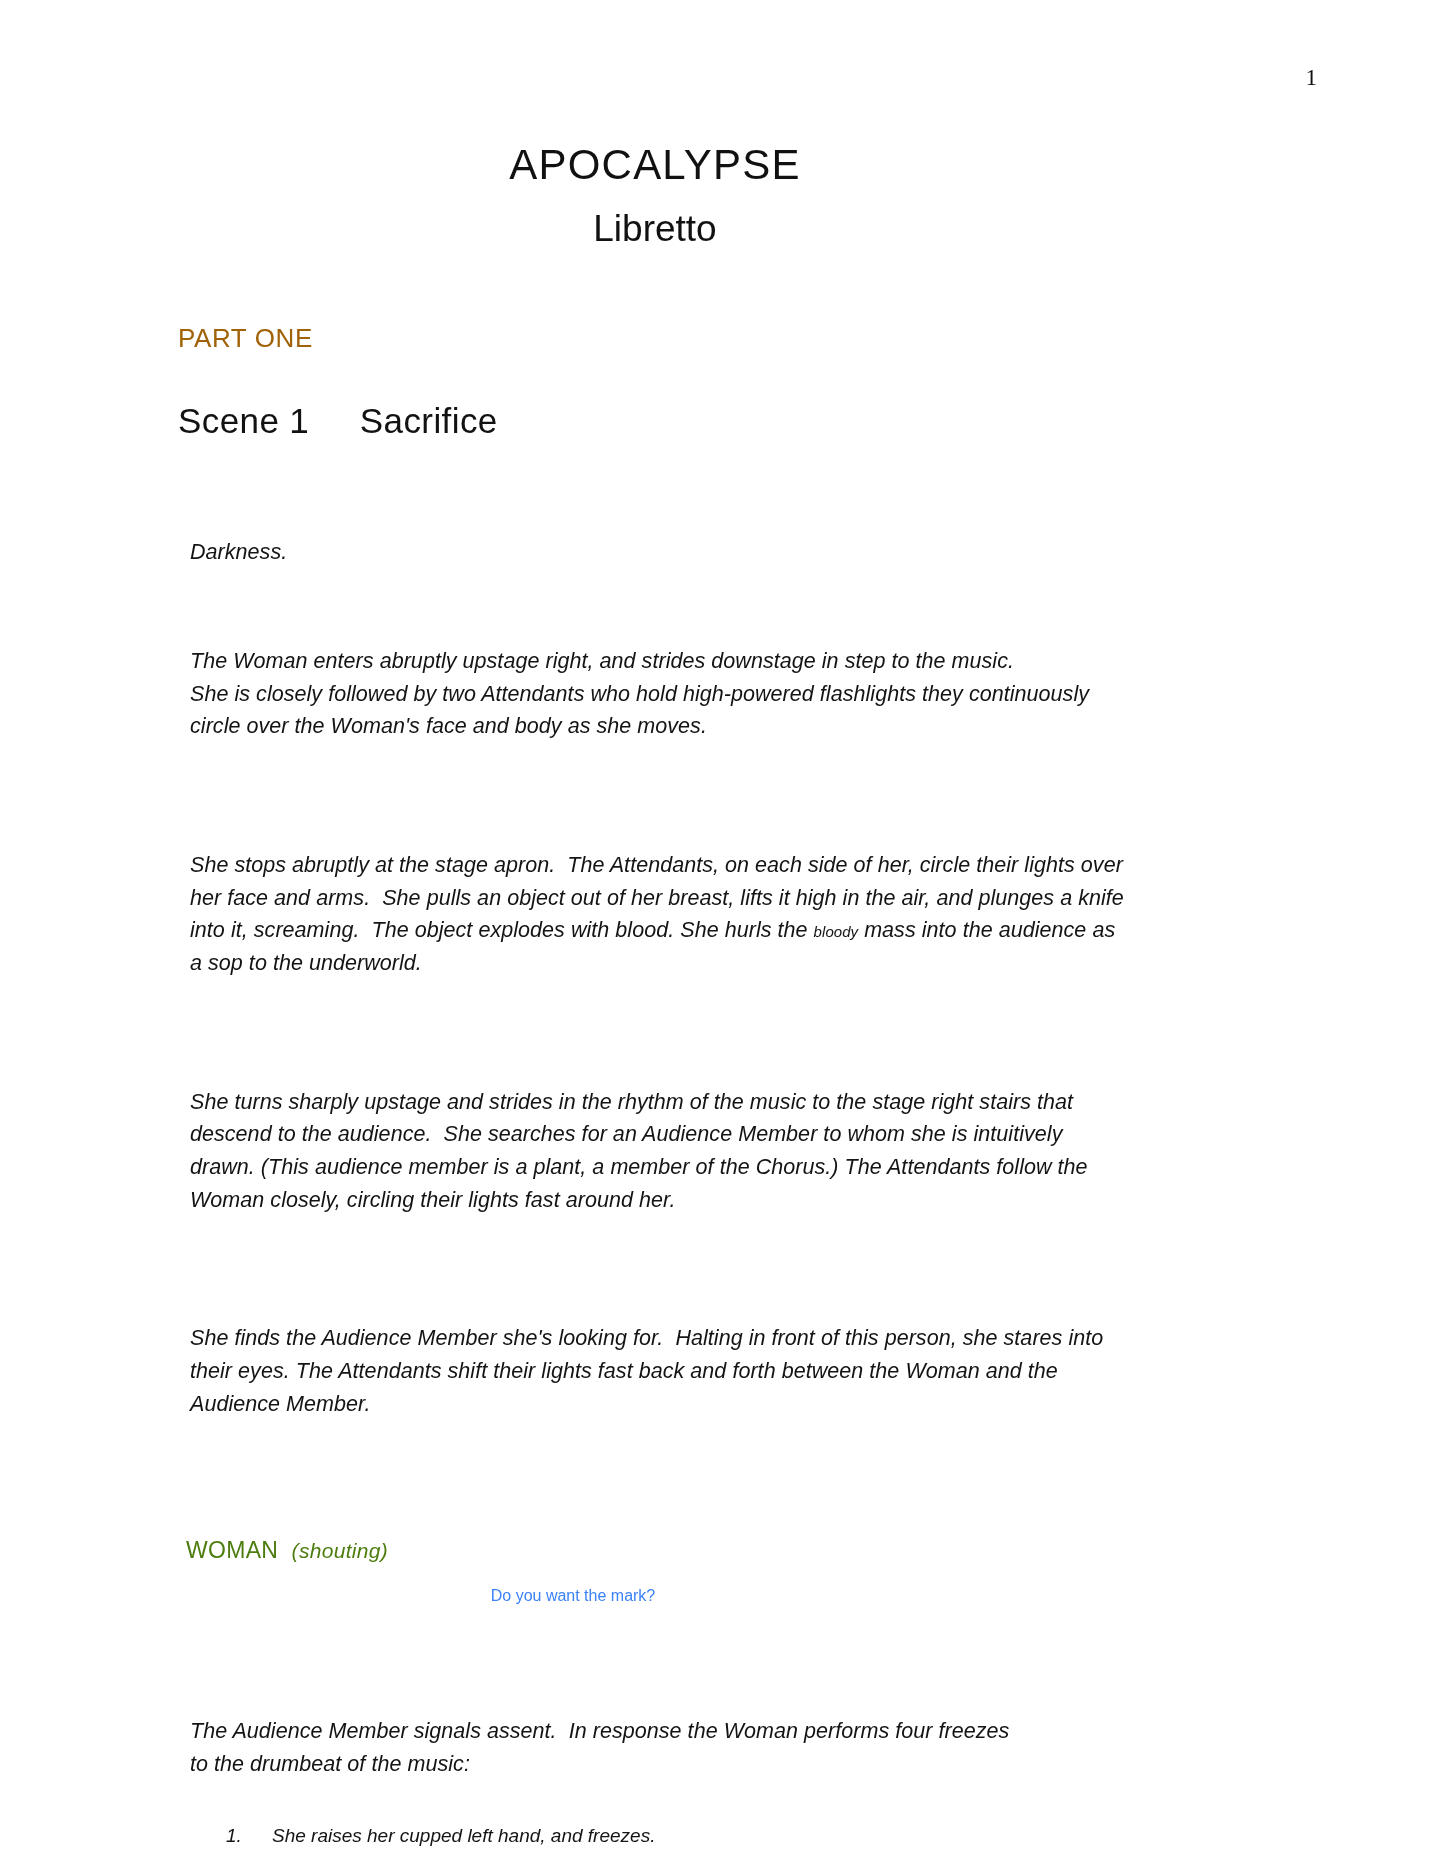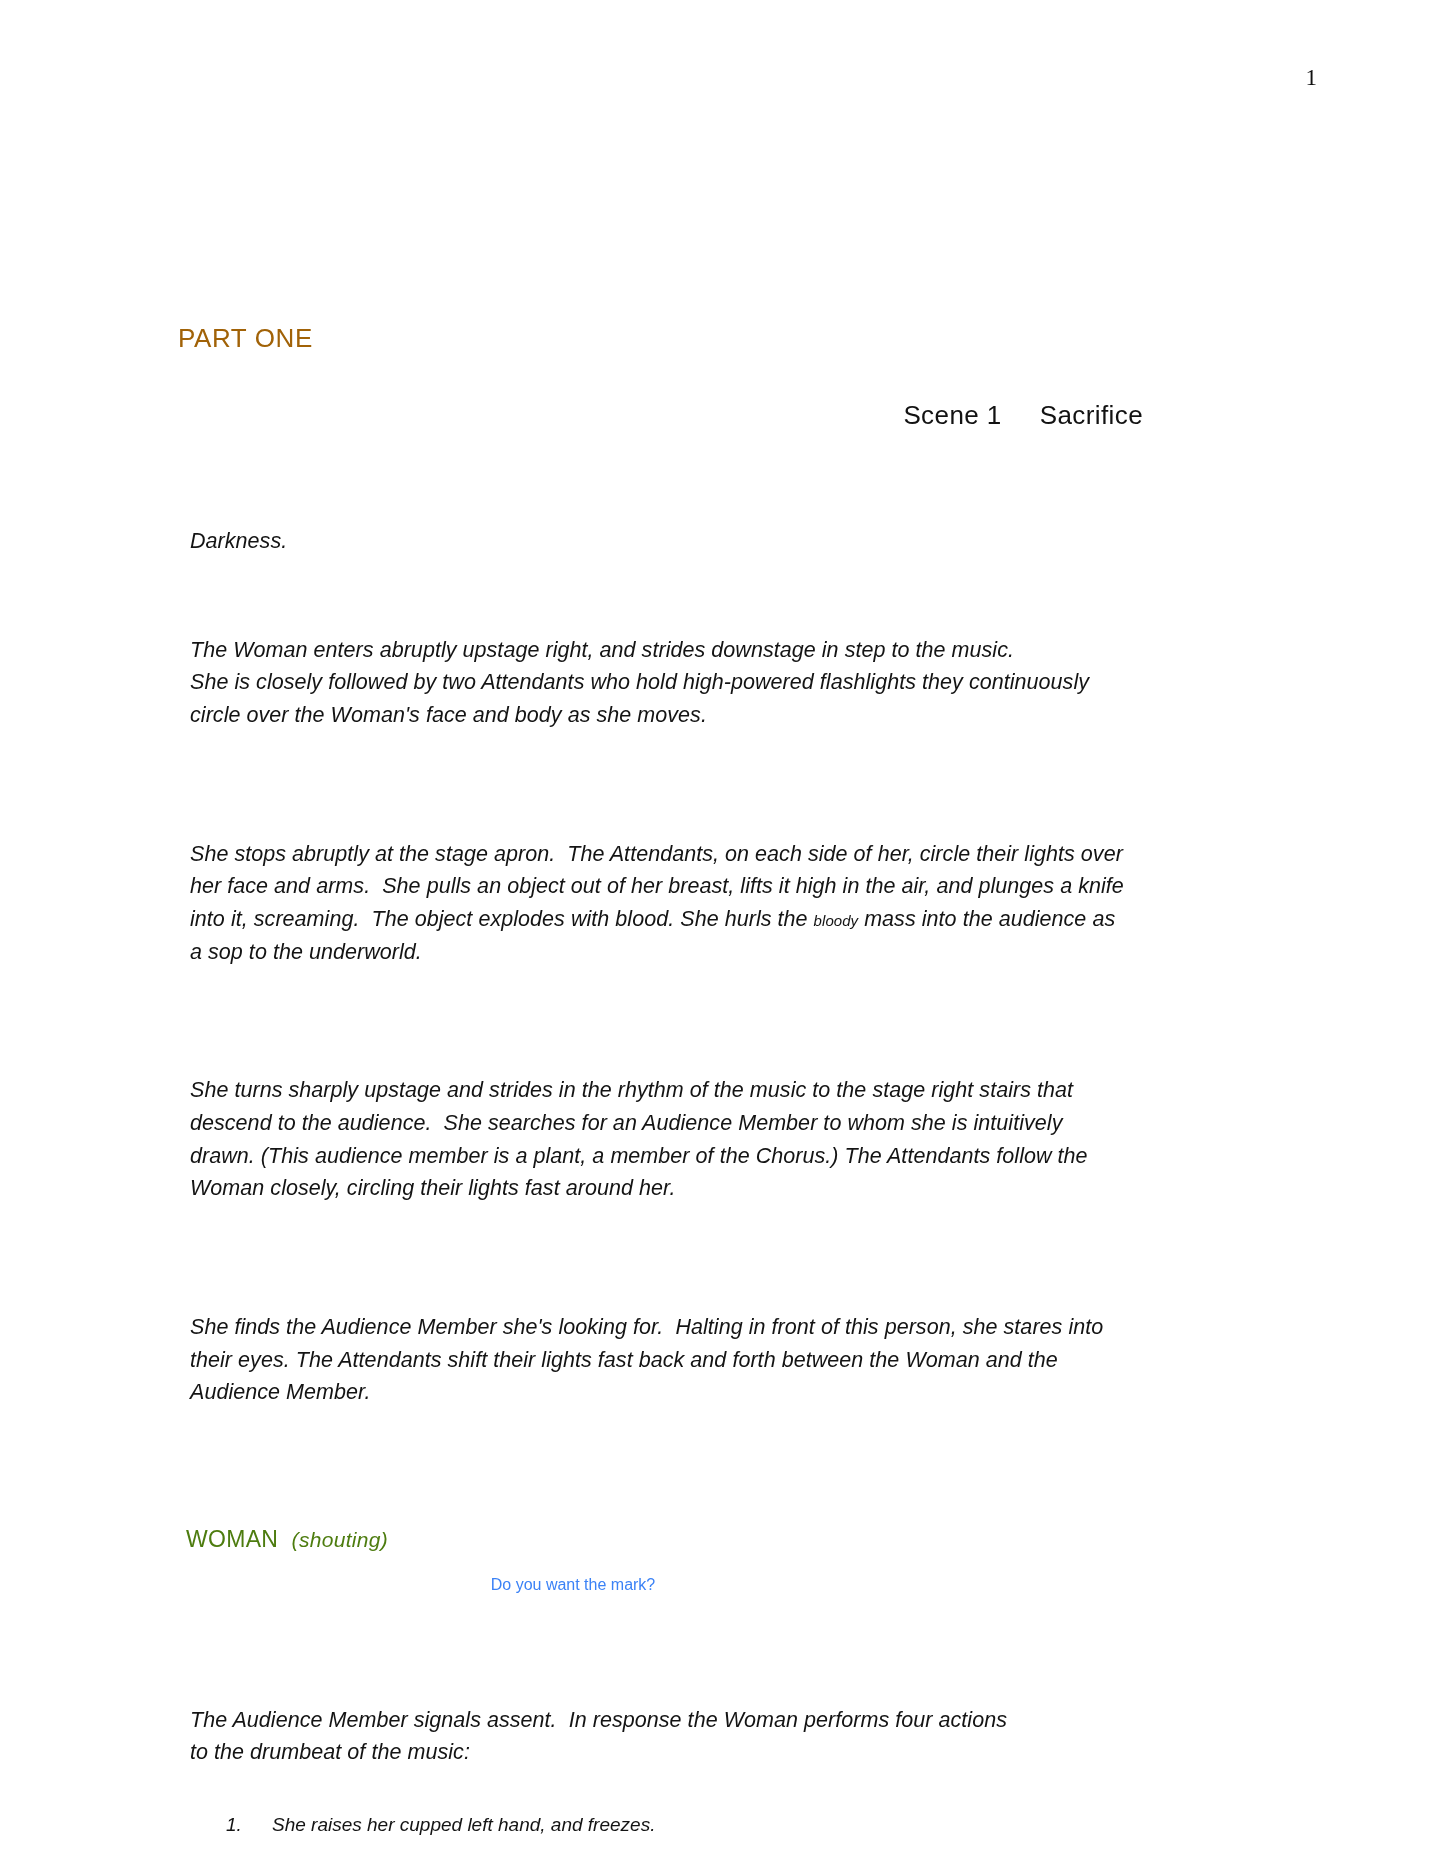--- a/index.html
+++ b/index.html
@@ -64,28 +64,27 @@
   .part-heading {
     font-size: 26px;
     font-weight: 400;
     letter-spacing: 0.6px;
     line-height: 1.25;
     margin: 0;
     color: #a16207;
   }
 
   .scene-heading {
-    font-size: 26px;
+    font-size: 35px;
     font-weight: 400;
     letter-spacing: 0.4px;
     line-height: 1.25;
     margin: 44px 0 0 0;
     color: #121212;
     white-space: pre;
-    text-align: right;
   }
 
   .stage-dir {
     font-size: 21.5px;
     font-style: italic;
     font-weight: 400;
     line-height: 1.52;
     letter-spacing: 0.05px;
     color: #141414;
     margin: 12px;
@@ -141,20 +140,24 @@
     width: 46px;
   }
 </style>
 </head>
 <body>
 
 <div class="page">
 
   <div class="page-number">1</div>
 
+  <div class="title-block">
+    <div class="doc-title">APOCALYPSE</div>
+    <div class="doc-subtitle">Libretto</div>
+  </div>
 
   <div class="body-frame">
 
     <div class="part-heading">PART ONE</div>
 
     <div class="scene-heading">Scene 1     Sacrifice</div>
 
     <div class="gap-xl"></div>
 
     <div class="stage-dir">Darkness.</div>
@@ -178,21 +181,21 @@
     <div class="stage-dir">She finds the Audience Member she's looking for.  Halting in front of this person, she stares into their eyes. The Attendants shift their lights fast back and forth between the Woman and the Audience Member.</div>
 
     <div class="gap-xxl"></div>
 
     <div class="speaker-line"><span class="speaker-name">WOMAN</span><span>&nbsp;&nbsp;</span><span class="speaker-paren">(shouting)</span></div>
 
     <div class="dialogue">Do you want the mark?</div>
 
     <div class="gap-xxl"></div>
 
-    <div class="stage-dir">The Audience Member signals assent.  In response the Woman performs four actions
+    <div class="stage-dir">The Audience Member signals assent.  In response the Woman performs four freezes
 to the drumbeat of the music:</div>
 
     <div class="gap-sm"></div>
 
     <div class="numbered-item"><span class="num">1.</span><span>She raises her cupped left hand, and freezes.</span></div>
 
   </div>
 </div>
 
 </body></html>

